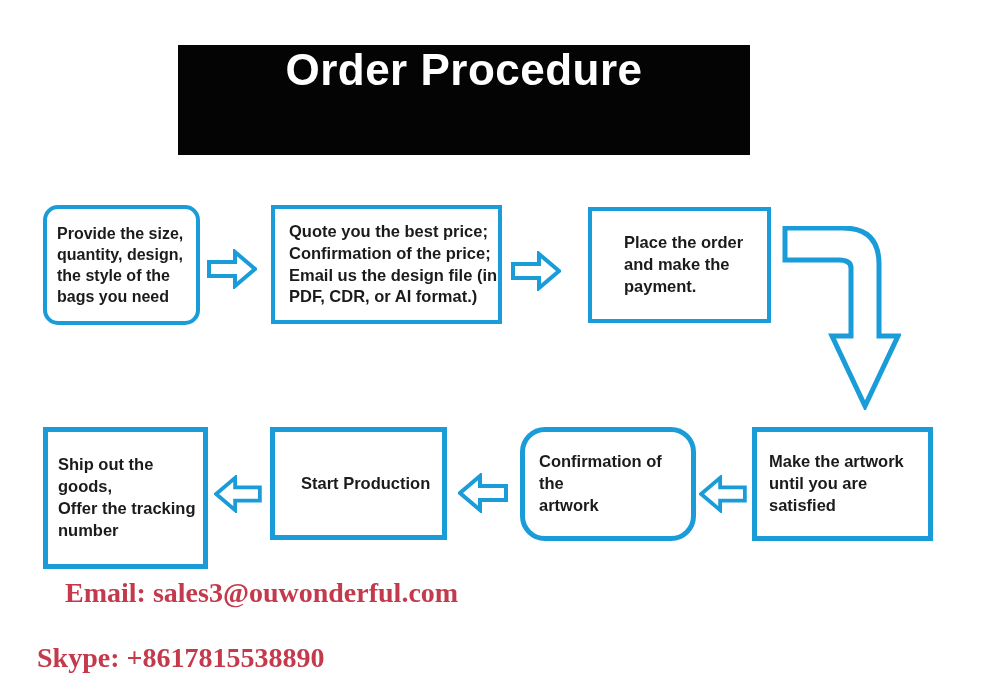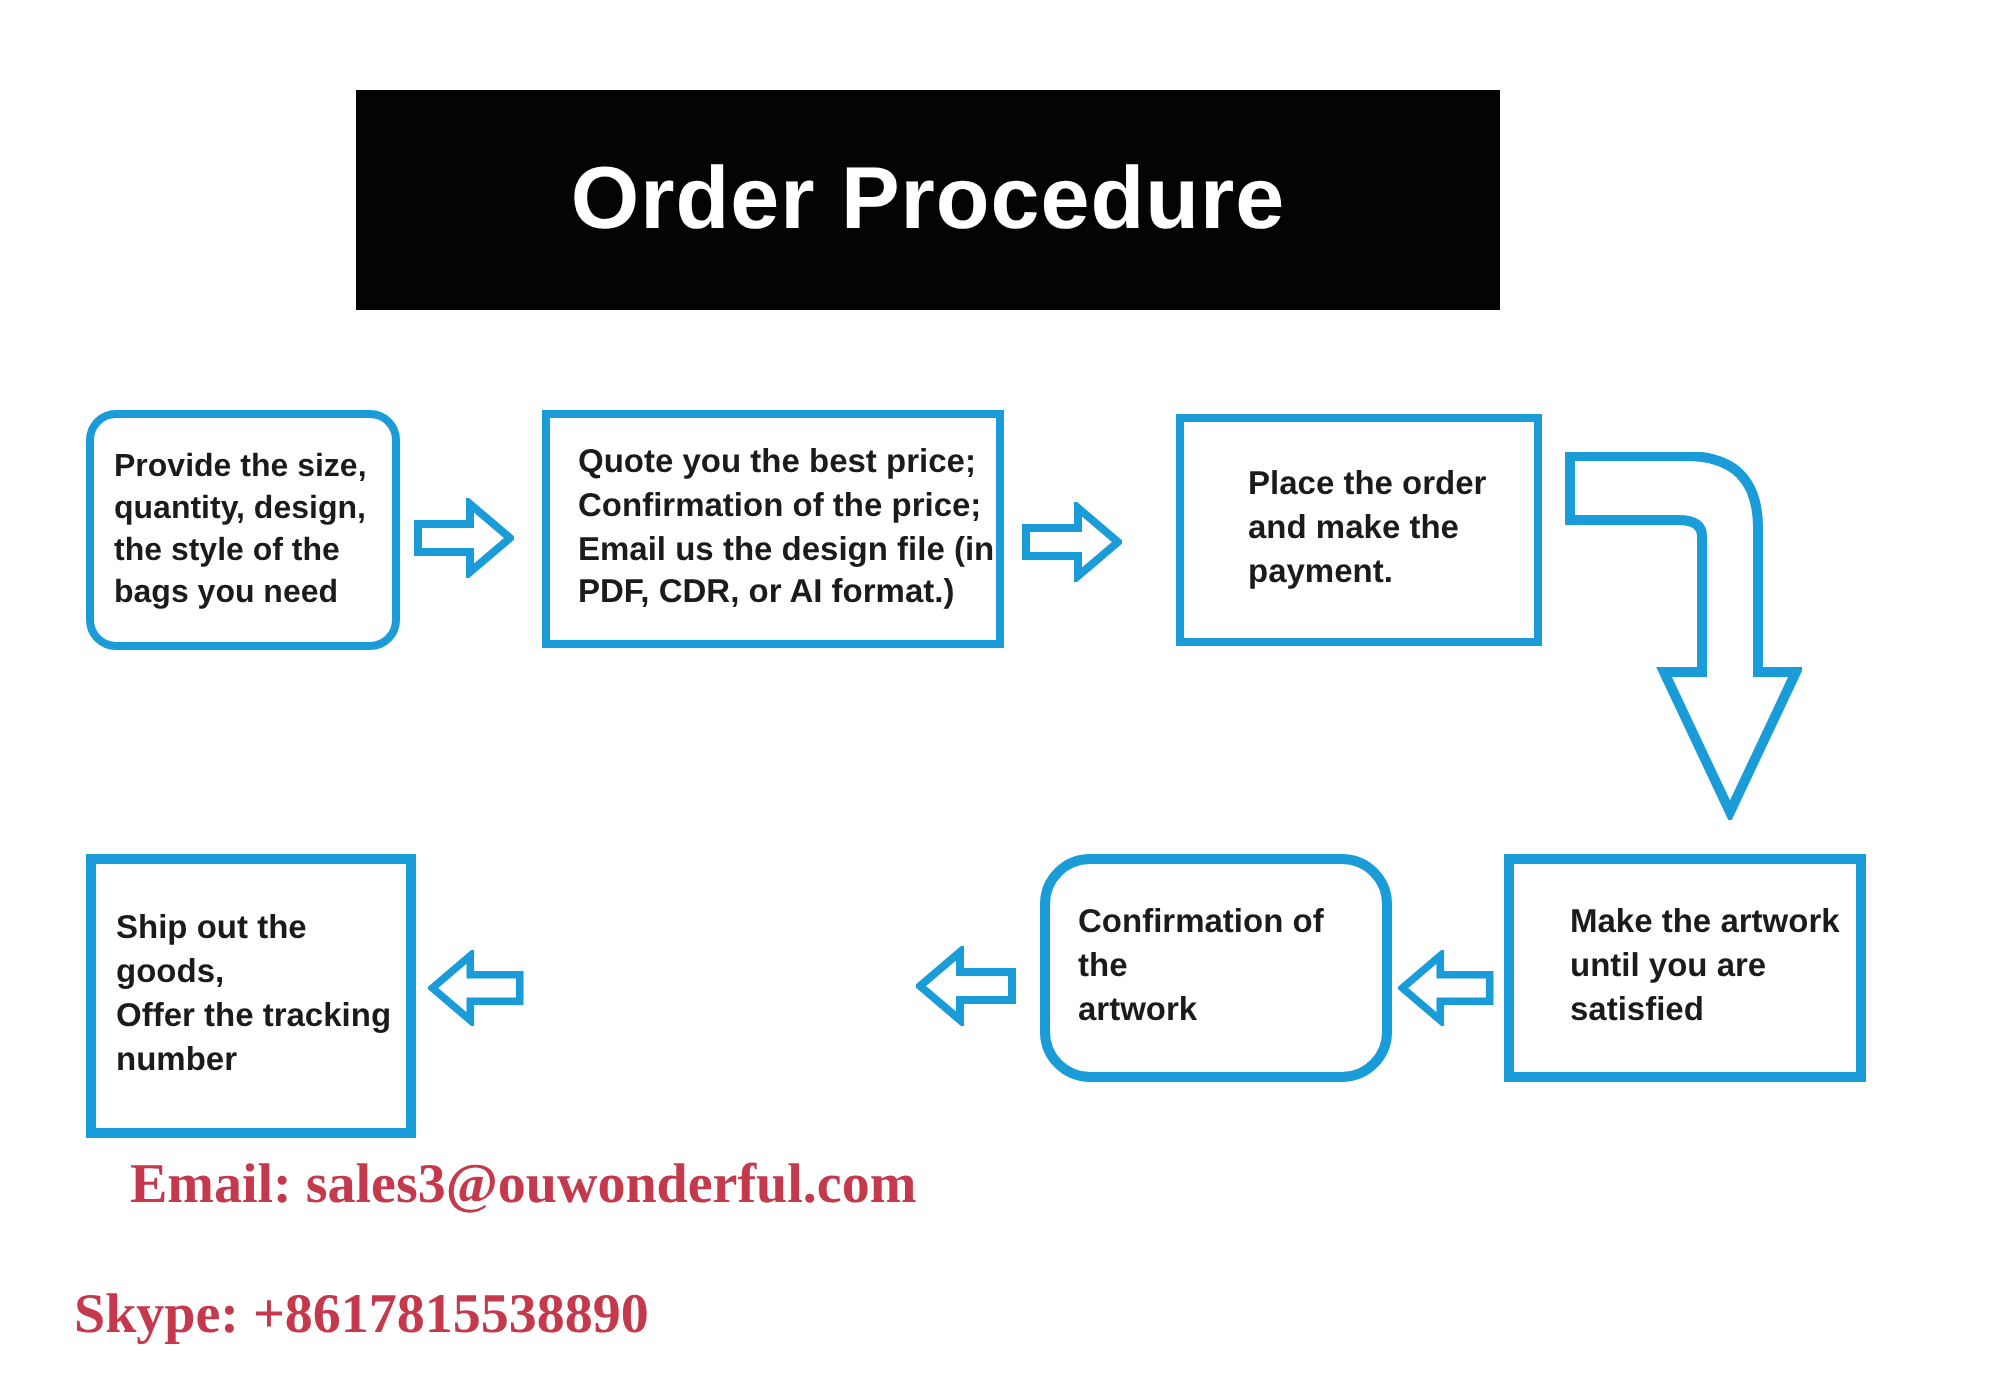--- a/index.html
+++ b/index.html
@@ -14,21 +14,20 @@
   }
 
   
   .title-bar {
     position: absolute;
     left: 178px; top: 45px;
     width: 572px; height: 110px;
     background: #040404;
     color: #ffffff;
     display: flex;
-    align-items: center;
     justify-content: center;
     font-size: 44px;
     font-weight: bold;
     letter-spacing: 0.5px;
   }
 
   
   .box {
     position: absolute;
     border: 4px solid #1a9cd8;
@@ -38,21 +37,21 @@
     flex-direction: column;
     justify-content: center;
     font-weight: bold;
     font-size: 16.5px;
     line-height: 1.32;
     white-space: pre-line;
   }
   .b1 { left: 43px;  top: 205px; width: 157px; height: 120px; padding-left: 10px; font-size: 16px; border-radius: 15px; }
   .b2 { left: 271px; top: 205px; width: 231px; height: 119px; padding-left: 14px; }
   .b3 { left: 588px; top: 207px; width: 183px; height: 116px; padding-left: 32px; }
-  .b4 { left: 752px; top: 427px; width: 181px; height: 114px; padding-left: 28px; border-width: 5px; }
+  .b4 { left: 752px; top: 427px; width: 181px; height: 114px; padding-left: 12px; border-width: 5px; }
   .b5 { left: 520px; top: 427px; width: 176px; height: 114px; padding-left: 14px; border-width: 5px; border-radius: 25px; }
   .b6 { left: 270px; top: 427px; width: 177px; height: 113px; padding-left: 26px; border-width: 5px; }
   .b7 { left: 43px;  top: 427px; width: 165px; height: 142px; padding-left: 10px; border-width: 5px; }
 
   
   .arrow { position: absolute; }
   .ar1 { left: 207px; top: 249px; }
   .ar2 { left: 511px; top: 251px; }
   .al1 { left: 214px; top: 475px; }
   .al2 { left: 458px; top: 473px; }
@@ -124,20 +123,23 @@
 
   <div class="box b5">
     <span>Confirmation of the
 artwork</span>
   </div>
 
   <svg class="arrow al2" width="50" height="40" viewBox="0 0 50 40">
     <polygon points="48,13 22,13 22,3 2,20 22,37 22,27 48,27" fill="#ffffff" stroke-width="4" stroke="#1a9cd8"></polygon>
   </svg>
 
+  <div class="box b6">
+    <span>Start Production</span>
+  </div>
 
   <svg class="arrow al1" width="48" height="38" viewBox="0 0 50 40">
     <polygon points="48,13 22,13 22,3 2,20 22,37 22,27 48,27" fill="#ffffff" stroke-width="4" stroke="#1a9cd8"></polygon>
   </svg>
 
   <div class="box b7">
     <span>Ship out the goods,
 Offer the tracking
 number</span>
   </div>

